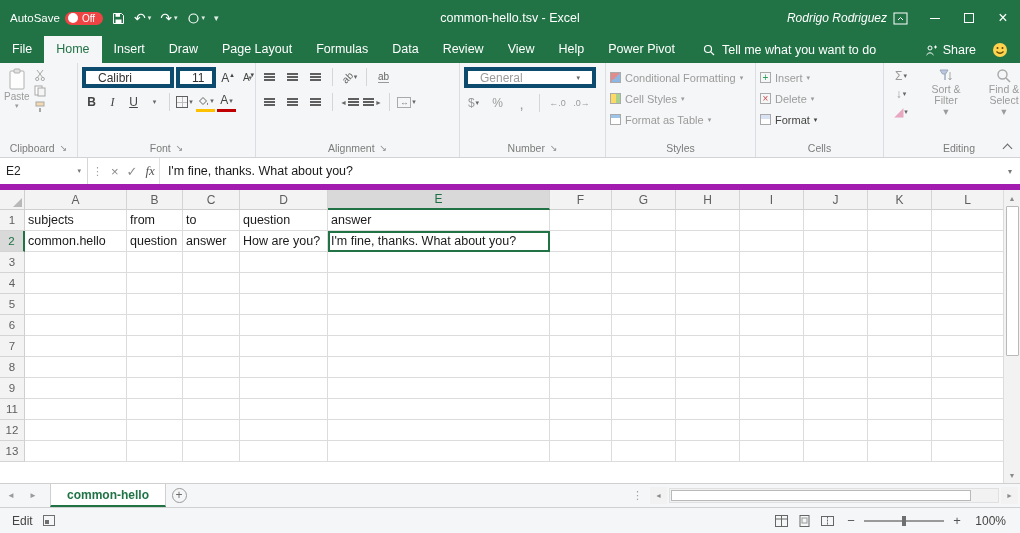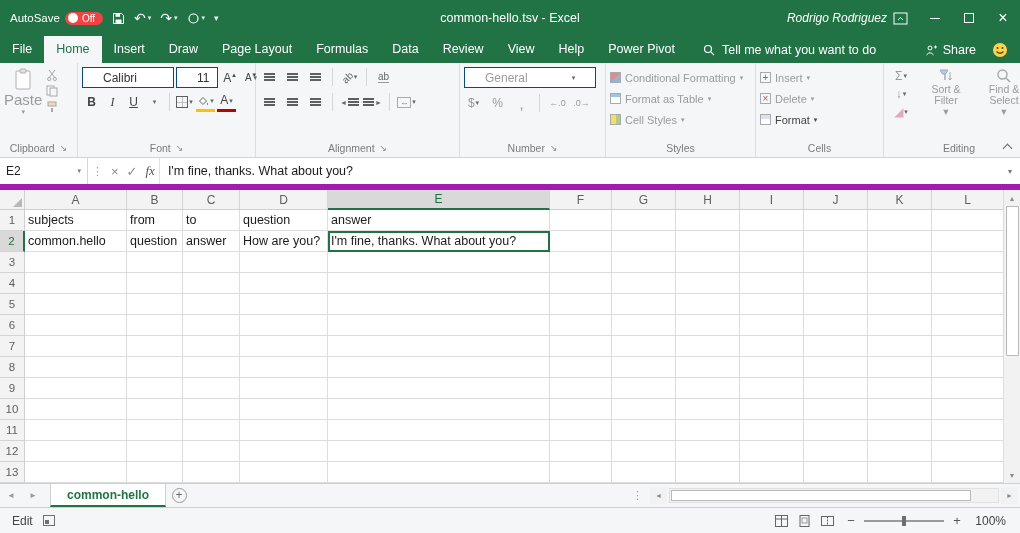--- a/index.html
+++ b/index.html
@@ -30,21 +30,21 @@
   .tellme{display:flex;align-items:center;gap:7px;margin-left:16px;font-size:12.5px;white-space:nowrap;}
   .tr-right{margin-left:auto;display:flex;align-items:center;gap:16px;padding-right:12px;}
   .share{display:flex;align-items:center;gap:5px;font-size:12.5px;}
 
   
   .ribbon{height:95px;background:#f5f6f7;border-bottom:1px solid #d2d3d6;display:flex;position:relative;flex-shrink:0;}
   .rgroup{border-right:1px solid #dcdde0;display:flex;flex-direction:column;padding:4px 4px 0;flex-shrink:0;}
   .rg-label{margin-top:auto;display:flex;justify-content:center;align-items:center;gap:5px;font-size:10.5px;color:#7b7b7b;padding:2px 2px 3px;}
   .launcher{font-size:9px;color:#8a8a8a;line-height:9px;}
   .rrow{display:flex;align-items:center;gap:2px;}
-  .combo{background:#fff;border:1px solid #0c4a6e;height:21px;display:flex;align-items:center;padding:0 20px;font-size:12px;color:#333;gap:40px;}
+  .combo{background:#fff;border:4px solid #0c4a6e;height:21px;display:flex;align-items:center;padding:0 12px;font-size:12px;color:#333;gap:40px;}
   .combo .dd{margin-left:auto;font-size:7px;color:#666;padding-left:4px;}
   .sbtn{height:20px;min-width:19px;display:flex;align-items:center;justify-content:center;font-size:12px;color:#444;gap:1px;}
   .sbtn .dd{font-size:7px;color:#666;}
   .muted{color:#9b9b9b !important;}
   .bars{display:inline-block;width:11px;height:2px;background:#5f5f5f;box-shadow:0 3px 0 #5f5f5f,0 6px 0 #5f5f5f;margin-top:-6px;}
   .borders-ic{width:12px;height:12px;border:1px solid #5f5f5f;background:
     linear-gradient(#bdbdbd,#bdbdbd) center/100% 1px no-repeat,
     linear-gradient(#bdbdbd,#bdbdbd) center/1px 100% no-repeat;}
   .ucolor{border-bottom:3px solid #c00000;line-height:11px;}
   .fillbar{border-bottom:3px solid #ffc000;line-height:11px;}
@@ -212,21 +212,21 @@
 
   <div class="ribbon">
 
     <div class="rgroup" style="width:78px">
       <div class="rrow" style="align-items:flex-start;gap:4px;">
         <div style="display:flex;flex-direction:column;align-items:center;">
           <svg width="20" height="24" viewBox="0 0 20 24">
               <rect x="3" y="4" width="14" height="18" rx="1" fill="#fdfdfd" stroke="#b0b0b0"></rect>
               <rect x="7" y="2" width="6" height="4" rx="1" fill="#e2e2e2" stroke="#b0b0b0"></rect>
             </svg>
-          <span class="muted" style="font-size:15px">Paste</span>
+          <span class="muted" style="font-size:10px">Paste</span>
           <span class="qat-dd muted" style="font-size:7px">▾</span>
         </div>
         <div style="display:flex;flex-direction:column;gap:4px;padding-top:2px;">
           <svg width="12" height="12" viewBox="0 0 12 12">
               <path d="M3 1 L9 9 M9 1 L3 9" stroke="#a8a8a8" fill="none"></path>
               <circle cx="3.2" cy="10" r="1.6" fill="none" stroke="#a8a8a8"></circle>
               <circle cx="8.8" cy="10" r="1.6" fill="none" stroke="#a8a8a8"></circle>
             </svg>
           <svg width="12" height="12" viewBox="0 0 12 12">
               <rect x="1" y="1" width="7" height="9" fill="#fff" stroke="#a8a8a8"></rect>
@@ -383,27 +383,27 @@
       </div>
     </div>
 
     <div class="rgroup" style="width:150px">
       <div class="row-item">
         <span class="sq" style="background:linear-gradient(135deg,#e48b8b 50%,#8bb7e4 50%);"></span>
         <span>Conditional Formatting</span>
         <span class="dd">▾</span>
       </div>
       <div class="row-item">
+        <span class="sq" style="background:linear-gradient(90deg,#ffd966 50%,#a9d18e 50%);"></span>
+        <span>Cell Styles</span>
+        <span class="dd">▾</span>
+      </div>
+      <div class="row-item">
         <span class="sq" style="background:linear-gradient(#9dc3e6 33%,#fff 33%);"></span>
         <span>Format as Table</span>
-        <span class="dd">▾</span>
-      </div>
-      <div class="row-item">
-        <span class="sq" style="background:linear-gradient(90deg,#ffd966 50%,#a9d18e 50%);"></span>
-        <span>Cell Styles</span>
         <span class="dd">▾</span>
       </div>
       <div class="rg-label">
         <span>Styles</span>
       </div>
     </div>
 
     <div class="rgroup" style="width:128px">
       <div class="row-item">
         <span class="sq" style="display:flex;align-items:center;justify-content:center;color:#2e9f5c;font-size:10px;">+</span>
@@ -631,35 +631,20 @@
             <div class="cell c4"></div>
             <div class="cell c5"></div>
             <div class="cell c6"></div>
             <div class="cell c7"></div>
             <div class="cell c8"></div>
             <div class="cell c9"></div>
             <div class="cell c10"></div>
             <div class="cell c11"></div>
           </div>
           <div class="grow">
-            <div class="rh">10</div>
-            <div class="cell c0"></div>
-            <div class="cell c1"></div>
-            <div class="cell c2"></div>
-            <div class="cell c3"></div>
-            <div class="cell c4"></div>
-            <div class="cell c5"></div>
-            <div class="cell c6"></div>
-            <div class="cell c7"></div>
-            <div class="cell c8"></div>
-            <div class="cell c9"></div>
-            <div class="cell c10"></div>
-            <div class="cell c11"></div>
-          </div>
-          <div class="grow">
             <div class="rh">11</div>
             <div class="cell c0"></div>
             <div class="cell c1"></div>
             <div class="cell c2"></div>
             <div class="cell c3"></div>
             <div class="cell c4"></div>
             <div class="cell c5"></div>
             <div class="cell c6"></div>
             <div class="cell c7"></div>
             <div class="cell c8"></div>

